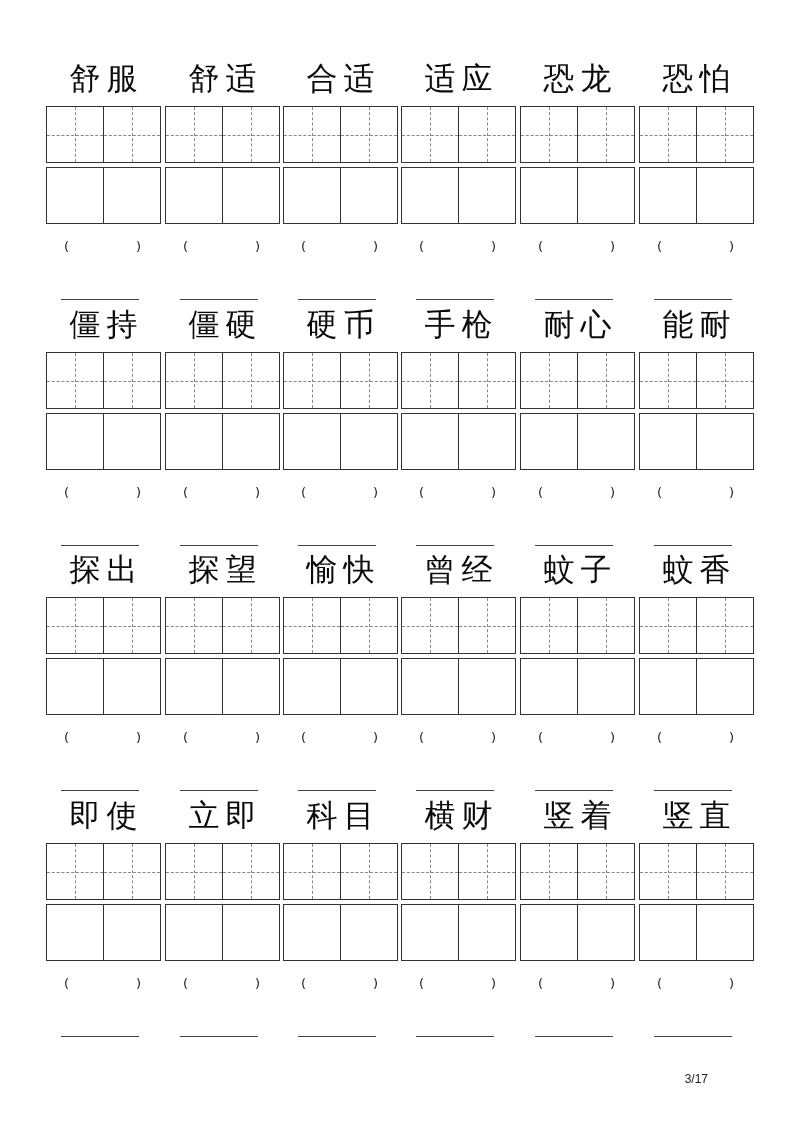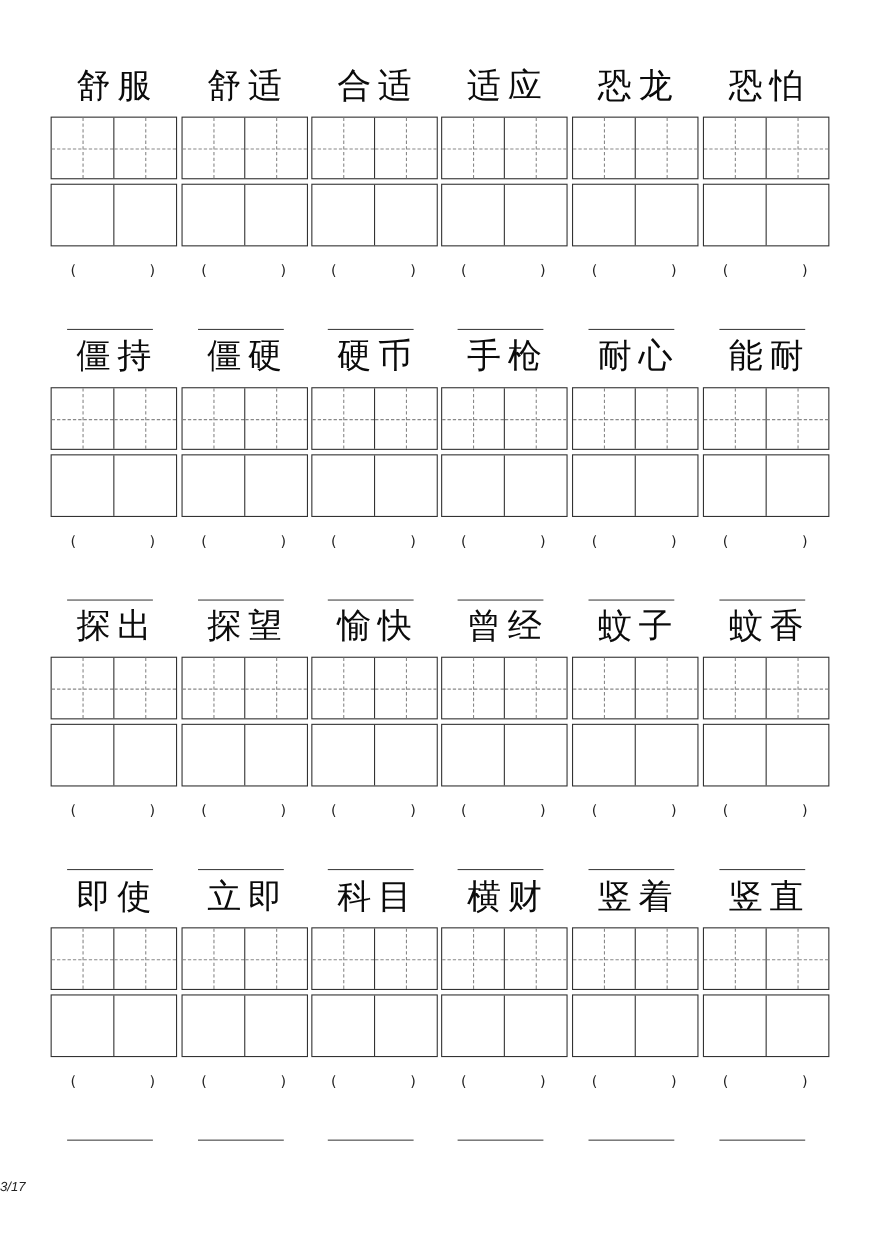--- a/index.html
+++ b/index.html
@@ -94,25 +94,24 @@
     left: 15px;
     width: 78px;
     height: 0;
     border-top: 1.2px solid #444;
   }
   .footer {
     position: absolute;
     top: 1072px;
     left: 0;
     width: 708px;
-    text-align: left;
+    text-align: right;
     font-family: "Liberation Sans", "DejaVu Sans", sans-serif;
     font-size: 12px;
     color: #222;
-    font-style: italic;
   }
 </style>
 </head>
 <body>
 
 <div id="sheet">
     <div class="block" style="top: 56px;">
       <div class="group" style="left: 44px;">
         <div class="word">舒服</div>
         <div class="grid tian">

